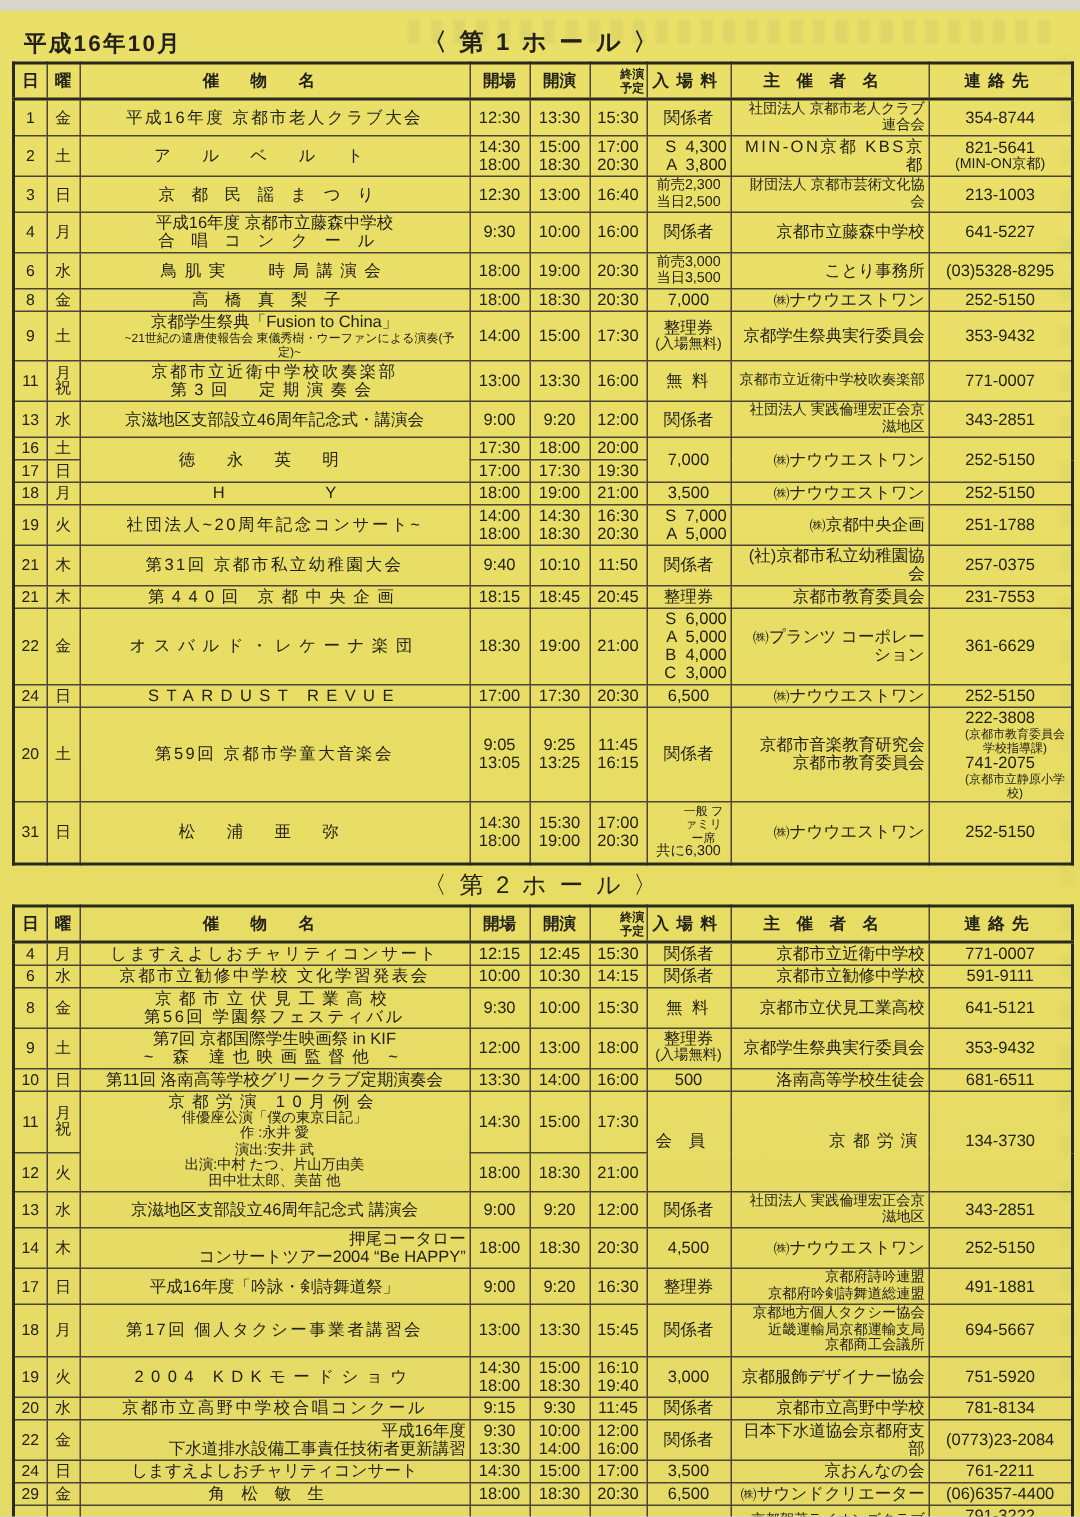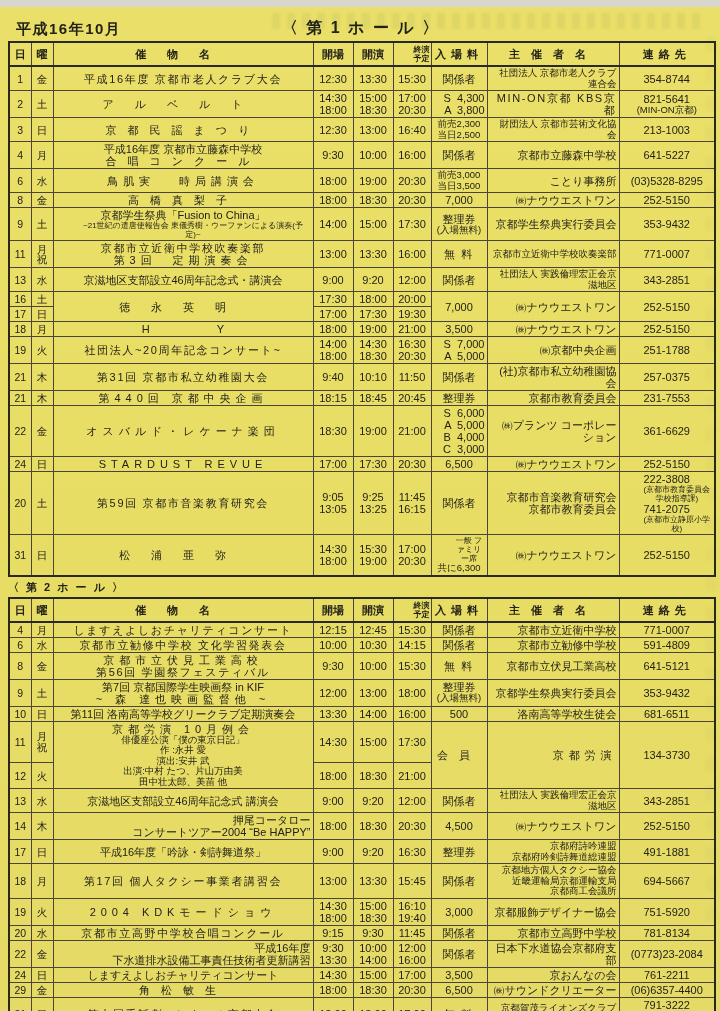--- a/index.html
+++ b/index.html
@@ -20,21 +20,21 @@
   }
   .bleed2{
     position:absolute;top:30px;right:4px;width:10px;height:900px;
     background:repeating-linear-gradient(180deg,rgba(120,140,100,.12) 0 14px,transparent 14px 30px);
     filter:blur(1.5px);opacity:.4;pointer-events:none;
   }
   .inner{padding:4px 6px 0 8px;position:relative;}
   .title-row{position:relative;height:26px;margin-top:4px;}
   .month{position:absolute;left:8px;top:5px;font-size:15px;font-weight:bold;letter-spacing:1.5px;}
   .hall-title{position:absolute;left:0;right:0;top:3px;text-align:center;font-size:16px;font-weight:bold;letter-spacing:2px;}
-  .hall2-title{text-align:left;font-size:11px;font-weight:bold;letter-spacing:2px;margin:3px 0 2px 0;}
+  .hall2-title{text-align:center;font-size:16px;font-weight:normal;letter-spacing:2px;margin:3px 0 2px 0;}
   table{border-collapse:collapse;table-layout:fixed;width:706px;border:2px solid #2a291f;}
   th,td{border:1px solid #4a4538;text-align:center;vertical-align:middle;
     font-size:11px;line-height:12px;padding:1px 2px;overflow:hidden;}
   thead th{font-weight:bold;padding:2px 1px;border-bottom:2px solid #2a291f;}
   td div{min-height:10px;}
   .l{text-align:right;padding-left:4px;}
   .s{font-size:9.5px;line-height:10.5px;}
   .xs{font-size:8px;line-height:9px;padding-left:20px;}
   .pre{white-space:pre;}
   .sp05{letter-spacing:.15em;}
@@ -569,21 +569,21 @@
             </td>
           </tr>
           <tr data-name="table-row">
             <td data-name="day-cell">
               <div data-name="cell-line">20</div>
             </td>
             <td data-name="weekday-cell">
               <div data-name="cell-line">土</div>
             </td>
             <td class="sp05" data-name="event-name-cell">
-              <div data-name="cell-line">第59回 京都市音楽教育研究会</div>
+              <div data-name="cell-line">第59回 京都市学童大音楽会</div>
             </td>
             <td data-name="open-time-cell">
               <div data-name="cell-line">9:05</div>
               <div data-name="cell-line">13:05</div>
             </td>
             <td data-name="start-time-cell">
               <div data-name="cell-line">9:25</div>
               <div data-name="cell-line">13:25</div>
             </td>
             <td data-name="end-time-cell">
@@ -716,21 +716,21 @@
             <td data-name="end-time-cell">
               <div data-name="cell-line">14:15</div>
             </td>
             <td data-name="fee-cell">
               <div data-name="cell-line">関係者</div>
             </td>
             <td class="l" data-name="organizer-cell">
               <div data-name="cell-line">京都市立勧修中学校</div>
             </td>
             <td data-name="contact-cell">
-              <div data-name="cell-line">591-4809</div>
+              <div data-name="cell-line">591-9111</div>
             </td>
           </tr>
           <tr data-name="table-row">
             <td data-name="day-cell">
               <div data-name="cell-line">8</div>
             </td>
             <td data-name="weekday-cell">
               <div data-name="cell-line">金</div>
             </td>
             <td data-name="event-name-cell">

